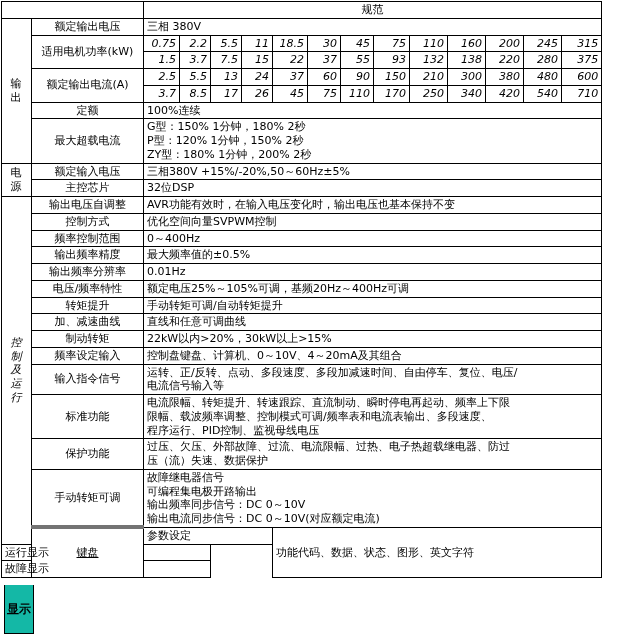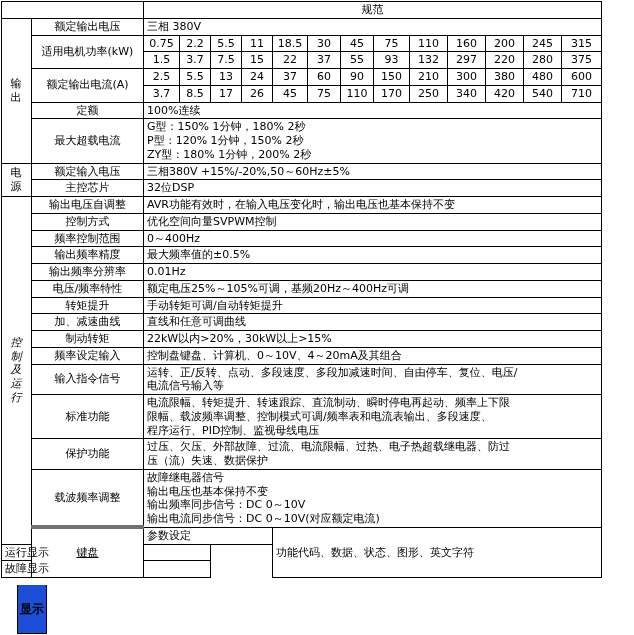--- a/index.html
+++ b/index.html
@@ -48,23 +48,24 @@
   .rowlabel {
     text-align: center;
     width: 112px;
     margin-top: 29px;
   }
   .val {
     text-align: left;
     padding-left: 4px;
   }
   .num {
-    text-align: center;
+    text-align: right;
     font-size: 11px;
     padding: 1px 0;
+    font-style: italic;
   }
   .cen { }
   .multi { line-height: 1.45; }
 </style>
 </head>
 <body>
 
 <div id="sheet">
   <table class="spec">
     <colgroup>
@@ -116,21 +117,21 @@
     <tr>
       <td class="num">1.5</td>
       <td class="num">3.7</td>
       <td class="num">7.5</td>
       <td class="num">15</td>
       <td class="num">22</td>
       <td class="num">37</td>
       <td class="num">55</td>
       <td class="num">93</td>
       <td class="num">132</td>
-      <td class="num">297</td>
+      <td class="num">138</td>
       <td class="num">220</td>
       <td class="num">280</td>
       <td class="num">375</td>
     </tr>
 
     <tr>
       <td class="rowlabel" rowspan="2">额定输出电流(A)</td>
       <td class="num">2.5</td>
       <td class="num">5.5</td>
       <td class="num">13</td>
@@ -244,39 +245,39 @@
       </td>
     </tr>
     <tr>
       <td class="rowlabel">保护功能</td>
       <td class="val multi" colspan="13">
         <div>过压、欠压、外部故障、过流、电流限幅、过热、电子热超载继电器、防过</div>
         <div>压（流）失速、数据保护</div>
       </td>
     </tr>
     <tr>
-      <td class="rowlabel">载波频率调整</td>
+      <td class="rowlabel">手动转矩可调</td>
       <td class="val multi" colspan="13">
         <div>故障继电器信号</div>
-        <div>输出电压也基本保持不变</div>
+        <div>可编程集电极开路输出</div>
         <div>输出频率同步信号：DC 0～10V</div>
         <div>输出电流同步信号：DC 0～10V(对应额定电流)</div>
       </td>
     </tr>
 
     <tr>
       <td class="rowlabel" rowspan="3" style="border-top:4px solid #737373;text-decoration:underline;">键盘</td>
       <td class="val" colspan="4">参数设定</td>
       <td class="val" colspan="9" rowspan="3">功能代码、数据、状态、图形、英文字符</td>
     </tr>
     <tr>
       <td class="val" colspan="4">运行显示</td>
     </tr>
     <tr>
       <td class="val" colspan="4">故障显示</td>
     </tr>
   </tbody>
     </table>
 
-  <div style="position:absolute; left:17px; top:585px; width:30px; height:49px; display:flex; align-items:center; justify-content:center; font-weight:bold; font-size:12px; border:1px solid #000; border-top:none; background:#1d4ed8; box-sizing:border-box;font-family:Liberation Mono, monospace;">
+  <div style="position:absolute; left:4px; top:585px; width:30px; height:49px; display:flex; align-items:center; justify-content:center; font-weight:bold; font-size:12px; border:1px solid #000; border-top:none; background:#14b8a6; box-sizing:border-box;font-family:Liberation Mono, monospace;">
     <span>显示</span>
   </div>
 </div>
 
 </body></html>

